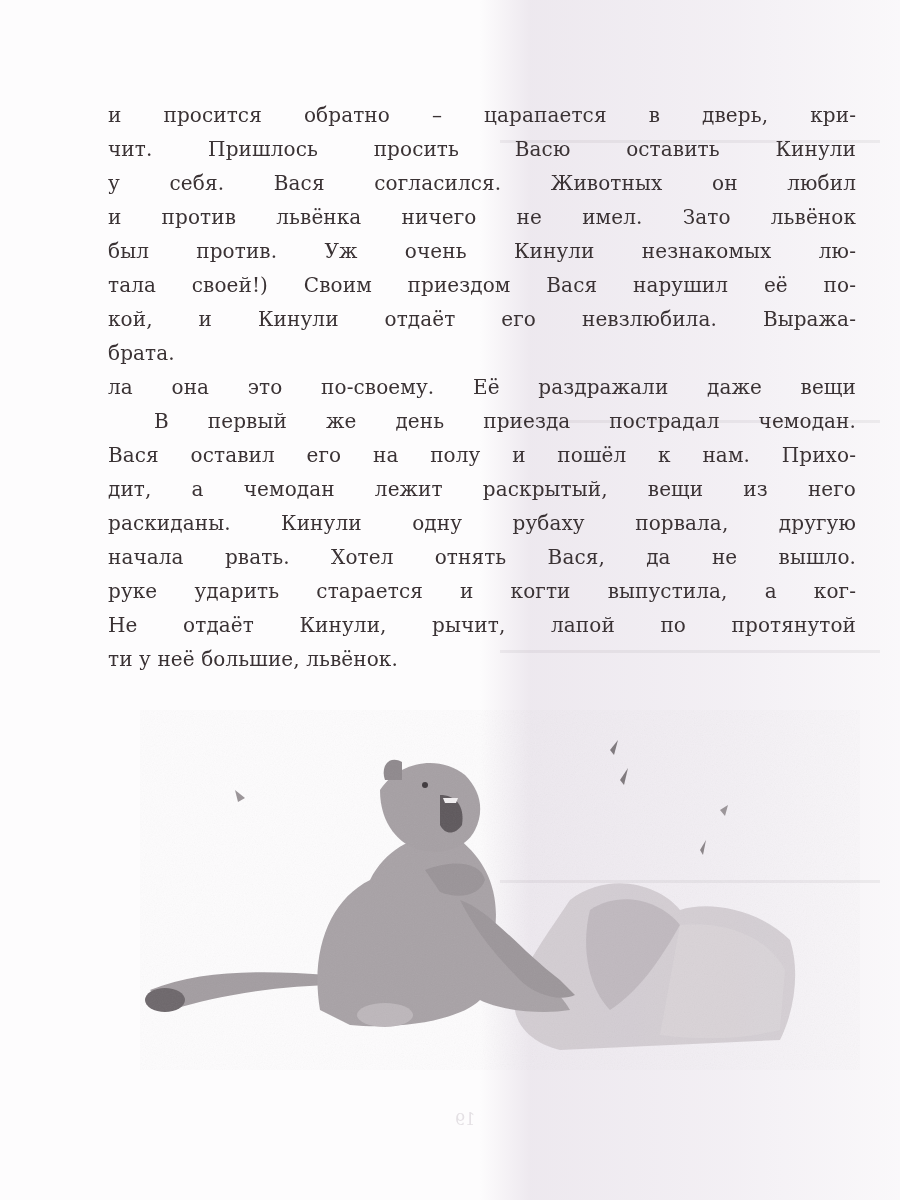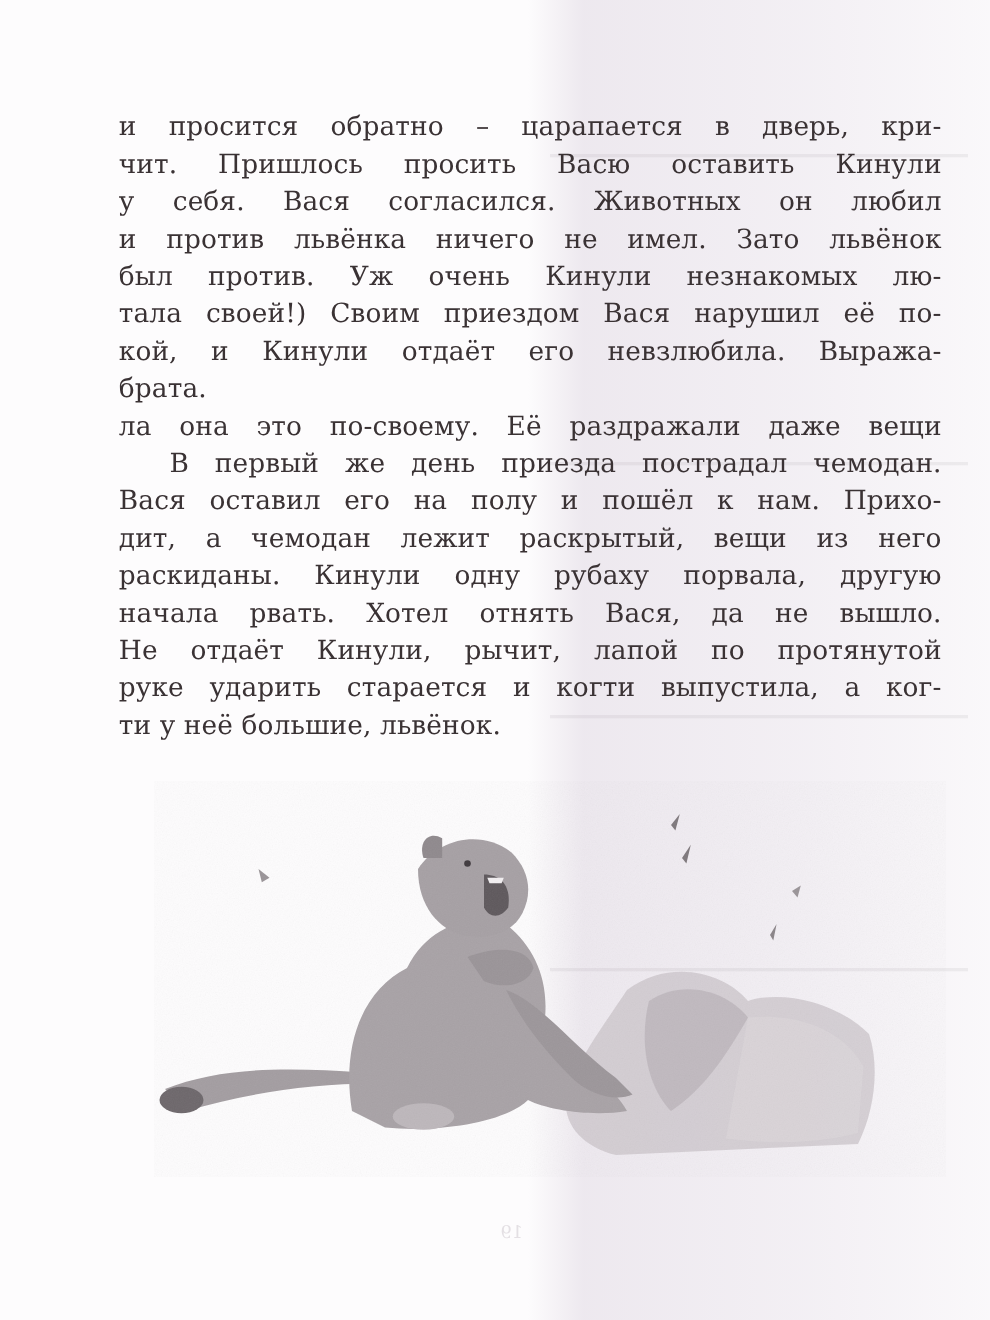--- a/index.html
+++ b/index.html
@@ -12,21 +12,21 @@
       position: absolute; left: 480px; top: 0; width: 420px; height: 1200px;
       background: linear-gradient(to right, rgba(235,228,236,0) 0%, rgba(232,226,234,0.75) 12%, rgba(236,231,238,0.6) 60%, rgba(245,242,246,0.4) 100%);
       pointer-events: none;
     }
     .showthrough {
       position: absolute; left: 500px; width: 380px; height: 3px;
       background: rgba(150,140,150,0.12);
     }
     .text-block {
       position: absolute; left: 108px; top: 98px; width: 748px;
-      color: #3a3234; font-size: 24px; line-height: 34px;
+      color: #3a3234; font-size: 20px; line-height: 34px;
       text-align: justify; letter-spacing: 0.1px;
     }
     .line { display: block; text-align: justify; text-align-last: justify; white-space: nowrap; height: 34px; }
     .line.last { text-align-last: left; }
     .indent { padding-left: 46px; }
     .illustration { position: absolute; left: 140px; top: 710px; width: 720px; height: 360px; }
     .page-number {
       position: absolute; left: 455px; top: 1110px; font-size: 16px; color: #e4e0e4;
       transform: scaleX(-1);
     }
@@ -51,22 +51,22 @@
     <span class="line">кой, и Кинули отдаёт его невзлюбила. Выража-</span>
     <span class="line last">брата.</span>
     <span class="line">ла она это по-своему. Её раздражали даже вещи</span>
   </div>
   <div style="margin-top:0">
     <span class="line indent">В первый же день приезда пострадал чемодан.</span>
     <span class="line">Вася оставил его на полу и пошёл к нам. Прихо-</span>
     <span class="line">дит, а чемодан лежит раскрытый, вещи из него</span>
     <span class="line">раскиданы. Кинули одну рубаху порвала, другую</span>
     <span class="line">начала рвать. Хотел отнять Вася, да не вышло.</span>
+    <span class="line">руке ударить старается и когти выпустила, а ког-</span>
     <span class="line">Не отдаёт Кинули, рычит, лапой по протянутой</span>
-    <span class="line">руке ударить старается и когти выпустила, а ког-</span>
     <span class="line last">ти у неё большие, львёнок.</span>
   </div>
 </div>
 
 <div class="illustration">
   <svg width="720" height="360" viewBox="0 0 720 360" xmlns="http://www.w3.org/2000/svg">
     <defs>
       <filter id="grain">
         <feTurbulence type="fractalNoise" baseFrequency="0.9" numOctaves="2" result="n"></feTurbulence>
         <feColorMatrix type="saturate" values="0"></feColorMatrix>

